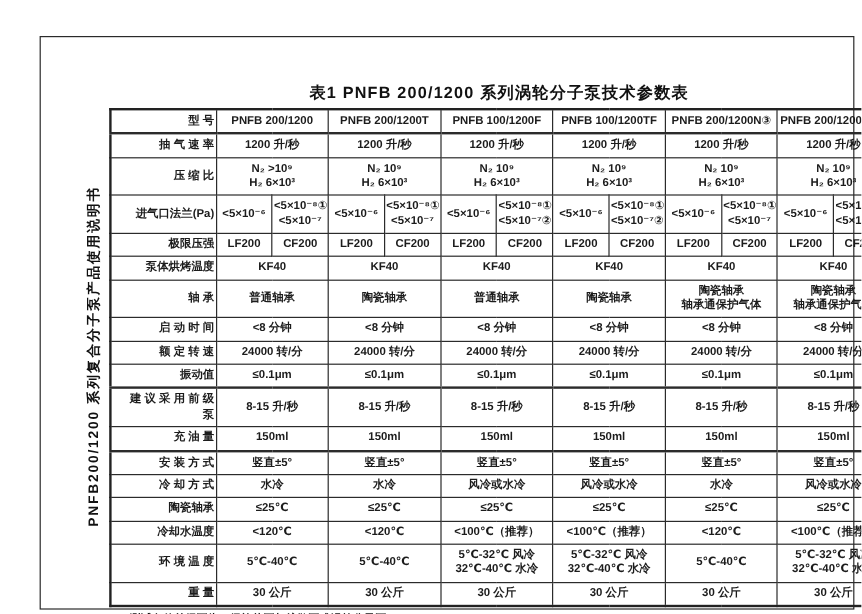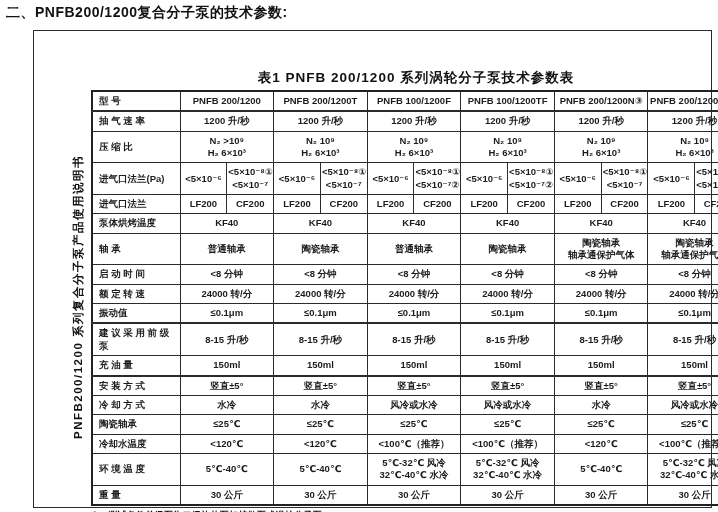--- a/index.html
+++ b/index.html
@@ -8,31 +8,30 @@
   .heading{position:absolute;left:6px;top:4px;font-size:14px;font-weight:bold;letter-spacing:.5px;}
   .frame{position:absolute;left:33px;top:30px;width:677px;height:476px;border:1px solid #2a2a2a;}
   .side-label{position:absolute;width:360px;height:16px;left:-135px;top:258px;
               transform:rotate(-90deg);text-align:center;font-size:11.5px;font-weight:bold;
               letter-spacing:1.5px;white-space:nowrap;}
   .tablewrap{position:absolute;left:57px;top:36px;width:650px;}
   .tbl-title{text-align:center;font-size:13.5px;font-weight:bold;margin:2px 0 3px 0;letter-spacing:1px;}
   table{border-collapse:collapse;table-layout:fixed;width:650px;border:2px solid #222;}
   td{border:1px solid #2b2b2b;font-size:9.5px;line-height:1.3;padding:3px 1px;
      text-align:center;white-space:pre-line;overflow:hidden;font-weight:bold;color:#1c1c1c;}
-  td.lbl{text-align:left;padding-left:6px;font-weight:bold;}
+  td.lbl{text-align:right;padding-left:6px;font-weight:bold;}
   tr.hdr td{border-bottom-width:2px;}
   tr.thick td{border-top-width:2px;}
   .notes{margin-top:3px;font-size:9px;font-weight:bold;line-height:12px;letter-spacing:.3px;}
   .notes div{white-space:nowrap;}
 </style>
 </head>
 <body>
 
 <div id="page">
-  <div class="heading">二、PNFB200/1200复合分子泵的技术参数:</div>
 
   <div class="frame">
     <div class="side-label">PNFB200/1200 系列复合分子泵产品使用说明书</div>
 
     <div class="tablewrap">
       <div class="tbl-title">表1  PNFB 200/1200 系列涡轮分子泵技术参数表</div>
 
       <table>
         <colgroup>
           <col style="width:88px">
@@ -80,21 +79,21 @@
           <td><div>&lt;5×10⁻⁸①</div><div>&lt;5×10⁻⁷②</div></td>
           <td>&lt;5×10⁻⁶</td>
           <td><div>&lt;5×10⁻⁸①</div><div>&lt;5×10⁻⁷②</div></td>
           <td>&lt;5×10⁻⁶</td>
           <td><div>&lt;5×10⁻⁸①</div><div>&lt;5×10⁻⁷</div></td>
           <td>&lt;5×10⁻⁶</td>
           <td><div>&lt;5×10⁻⁸①</div><div>&lt;5×10⁻⁷②</div></td>
         </tr>
 
         <tr>
-          <td class="lbl">进气口法兰</td>
+          <td class="lbl">极限压强</td>
           <td>LF200</td>
           <td>CF200</td>
           <td>LF200</td>
           <td>CF200</td>
           <td>LF200</td>
           <td>CF200</td>
           <td>LF200</td>
           <td>CF200</td>
           <td>LF200</td>
           <td>CF200</td>

